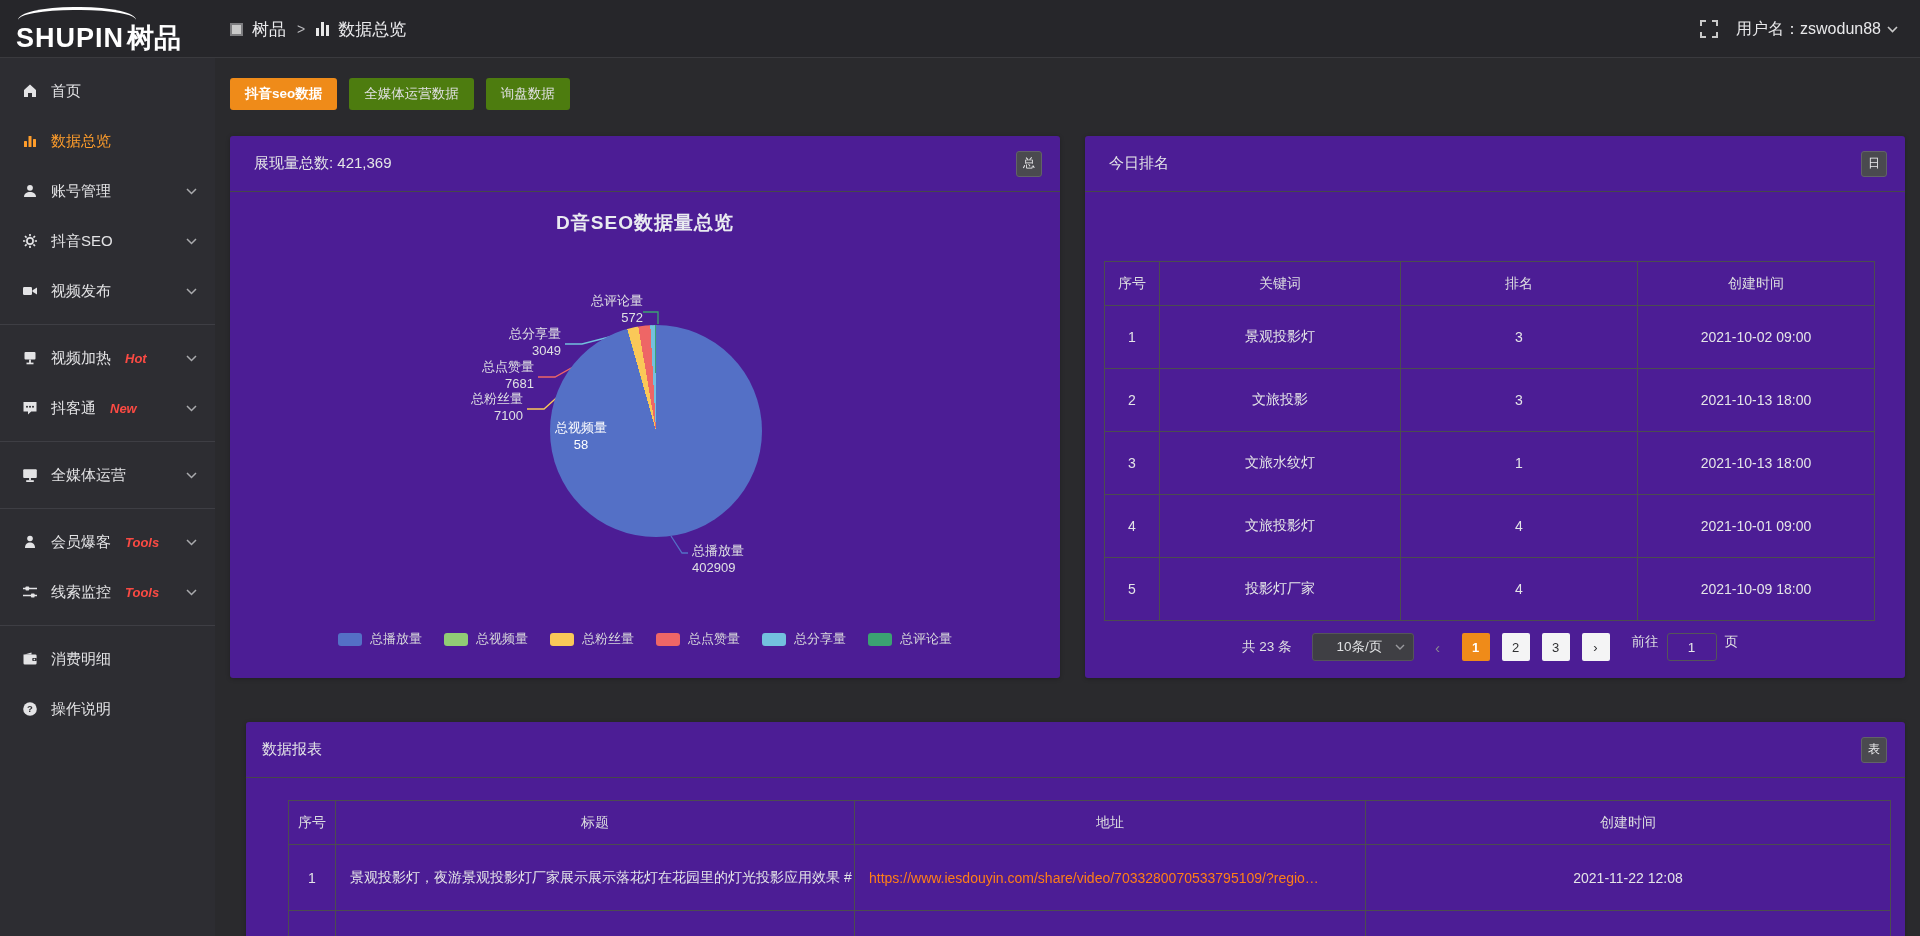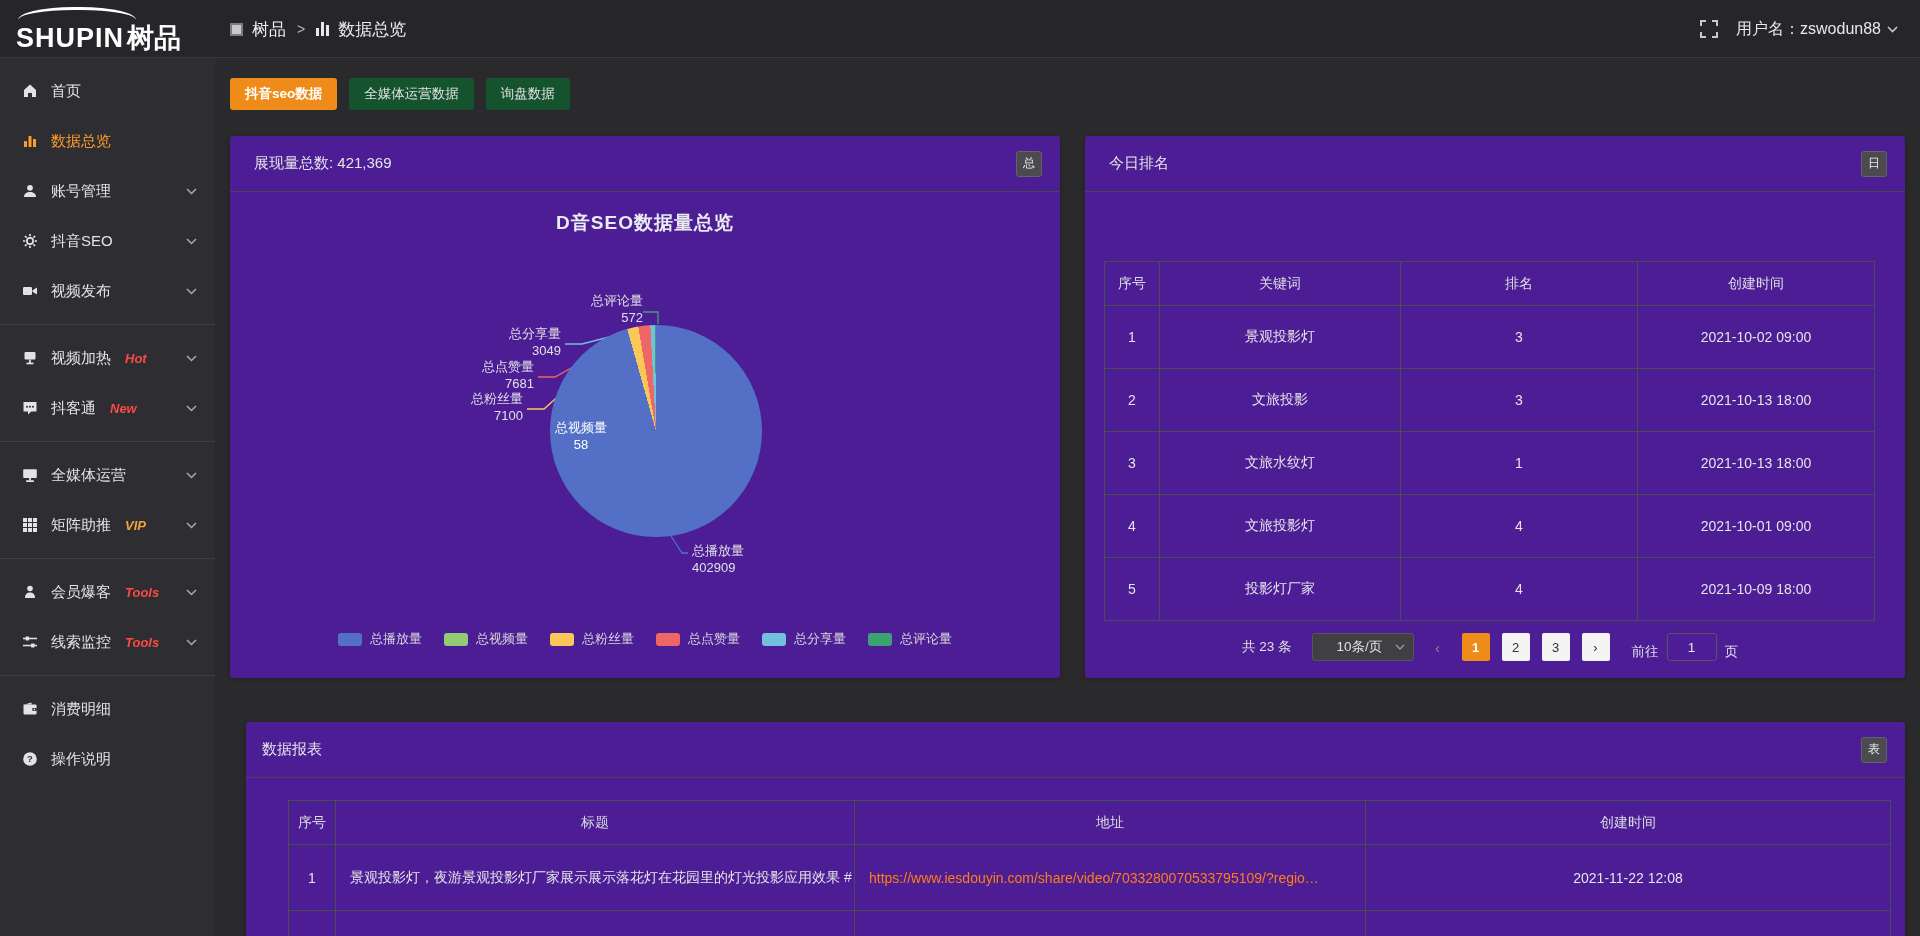--- a/index.html
+++ b/index.html
@@ -34,21 +34,21 @@
     color:#e3e3e5; cursor:pointer; font-size:15px; }
   .side-item .ic { width:16px; height:16px; margin-right:13px; flex:none; color:#e3e3e5; }
   .side-item.active, .side-item.active .ic { color:#ff9d2b; }
   .side-label { flex:none; }
   .side-badge { font-size:13px; font-weight:bold; font-style:italic; margin-left:14px; }
   .side-chev { margin-left:auto; color:#a9aaad; display:flex; }
   .side-div { height:1px; background:#3e3e44; margin:8px 0; }
   
   .tabs { position:absolute; left:230px; top:78px; display:flex; gap:12px; }
   .tab { height:32px; padding:0 15px; display:flex; align-items:center; font-size:13.5px;
-    border-radius:3px; background:#14532d; color:#e0e0e2; cursor:pointer; white-space:nowrap; }
+    border-radius:3px; background:#4d7c0f; color:#e0e0e2; cursor:pointer; white-space:nowrap; }
   .tab.active { background:#ef8b19; color:#fff; font-weight:bold; }
   .panel { position:absolute; background:#4c1d95; border-radius:3px; box-shadow:0 1px 4px rgba(0,0,0,.25); }
   #chart-panel   { left:230px;  top:136px; width:830px;  height:542px; }
   #ranking-panel { left:1085px; top:136px; width:820px;  height:542px; }
   #report-panel  { left:246px;  top:722px; width:1659px; height:300px; }
   .panel-head { height:56px; display:flex; align-items:center; padding:0 18px 0 24px;
     border-bottom:1px solid #47474b; font-size:15px; color:#e4e5e7; }
   #report-panel .panel-head { padding-left:16px; }
   .corner-btn { margin-left:auto; width:26px; height:26px; background:#4a4a4f;
     border:1px solid #626267; border-radius:3px; color:#ebebed; font-size:12px;
@@ -81,21 +81,21 @@
   .pagination { position:absolute; left:20px; top:496px; width:770px; height:30px;
     display:flex; align-items:center; justify-content:center; gap:12px; font-size:13.5px; color:#dfe0e2; }
   .pg-total { margin-right:8px; }
   .pg-size { width:102px; height:28px; border:1px solid #55555a; border-radius:3px;
     display:flex; align-items:center; padding:0 8px 0 24px; gap:8px; cursor:pointer; background:#3f3f44; }
   .pg-size span { flex:1; }
   .pg-prev { width:24px; text-align:center; color:#8b8b90; font-size:15px; cursor:pointer; }
   .pg-num { min-width:28px; height:28px; border-radius:2px; background:#f4f4f5; color:#303133;
     display:flex; align-items:center; justify-content:center; font-size:13px; cursor:pointer; padding:0 4px; }
   .pg-num.active { background:#ef8b19; color:#fff; font-weight:bold; }
-  .pg-goto { display:flex; align-items:flex-end; gap:8px; margin-left:10px; }
+  .pg-goto { display:flex; align-items:flex-start; gap:8px; margin-left:10px; }
   .goto-input { width:50px; height:28px; background:transparent; border:1px solid #55555a;
     border-radius:3px; color:#e6e6e8; text-align:center; font-size:13.5px; outline:none; }
   svg { display:block; }
 </style>
 </head>
 <body>
 
 <div class="topbar">
   <div class="logo">
     <div class="logo-arc"></div>
@@ -227,42 +227,20 @@
     <div class="side-div"></div>
     <div class="side-item">
       <span class="ic">
         <svg width="16" height="16" viewBox="0 0 16 16" fill="currentColor">
           <rect x="1.2" y="2.2" width="13.6" height="8.8" rx="1"></rect>
           <path d="M7.1 11h1.8v2.2H7.1z"></path>
           <path d="M4.2 13.2h7.6V15H4.2z"></path>
         </svg>
       </span>
       <span class="side-label">全媒体运营</span>
-      <span class="side-chev">
-        <svg width="11" height="7" viewBox="0 0 11 7">
-          <polyline points="1,1 5.5,5.5 10,1" fill="none" stroke="currentColor" stroke-width="1.5"></polyline>
-        </svg>
-      </span>
-    </div>
-    <div class="side-item">
-      <span class="ic">
-        <svg width="16" height="16" viewBox="0 0 16 16" fill="currentColor">
-          <rect x="1" y="1" width="4" height="4"></rect>
-          <rect x="6" y="1" width="4" height="4"></rect>
-          <rect x="11" y="1" width="4" height="4"></rect>
-          <rect x="1" y="6" width="4" height="4"></rect>
-          <rect x="6" y="6" width="4" height="4"></rect>
-          <rect x="11" y="6" width="4" height="4"></rect>
-          <rect x="1" y="11" width="4" height="4"></rect>
-          <rect x="6" y="11" width="4" height="4"></rect>
-          <rect x="11" y="11" width="4" height="4"></rect>
-        </svg>
-      </span>
-      <span class="side-label">矩阵助推</span>
-      <span class="side-badge" style="color:#f0a33c">VIP</span>
       <span class="side-chev">
         <svg width="11" height="7" viewBox="0 0 11 7">
           <polyline points="1,1 5.5,5.5 10,1" fill="none" stroke="currentColor" stroke-width="1.5"></polyline>
         </svg>
       </span>
     </div>
     <div class="side-div"></div>
     <div class="side-item">
       <span class="ic">
         <svg width="16" height="16" viewBox="0 0 16 16" fill="currentColor">

